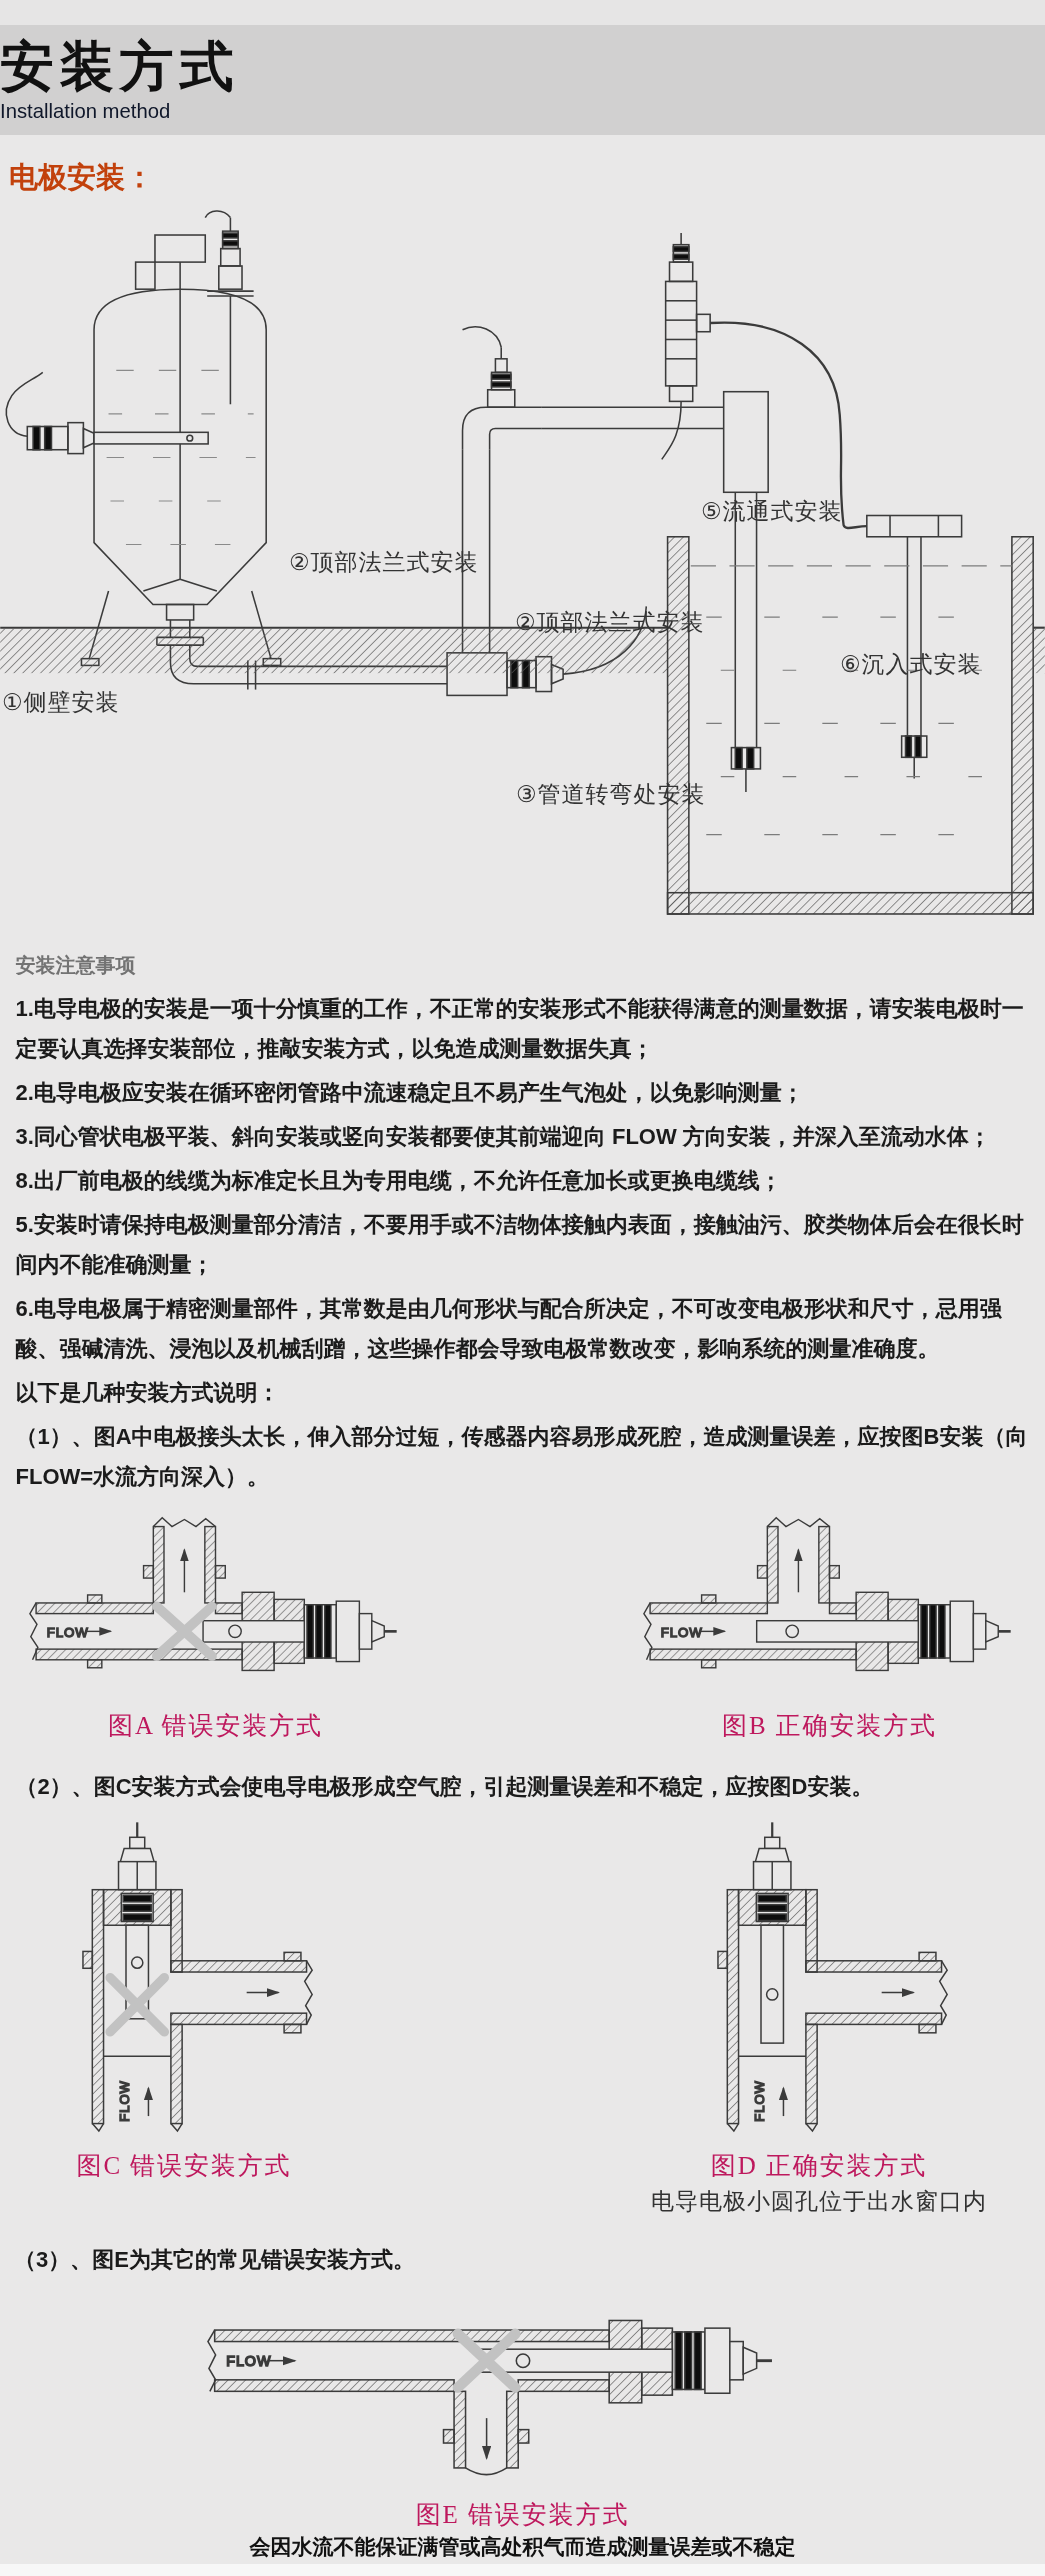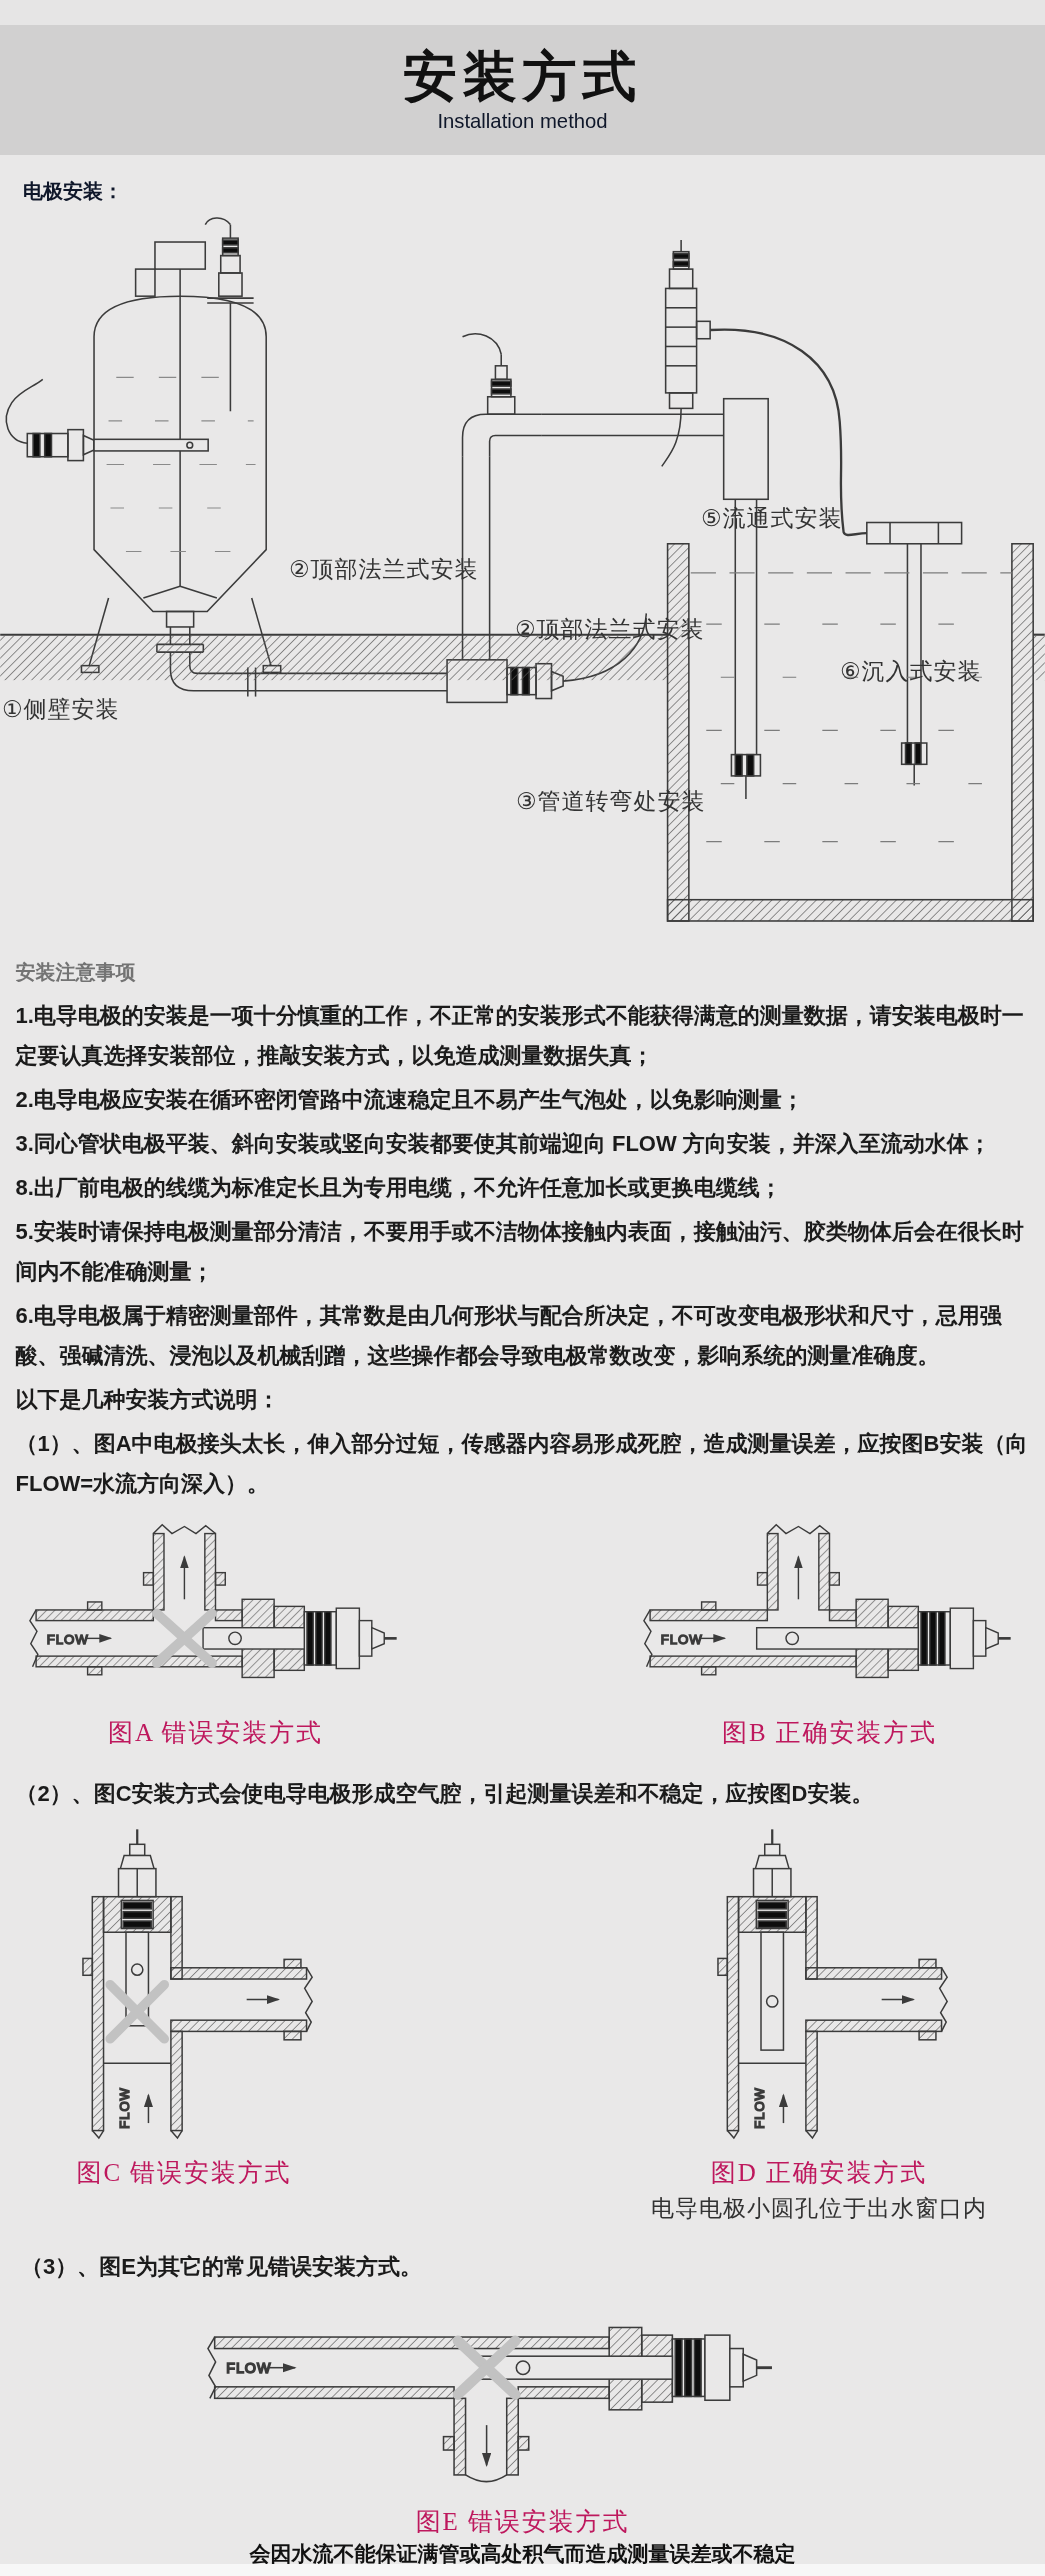--- a/index.html
+++ b/index.html
@@ -1,31 +1,31 @@
 <!DOCTYPE html>
 <html><head>
 <meta charset="utf-8">
 <style>
   html,body{margin:0;padding:0;background:#bfbfbf;}
   .page{position:relative;width:1045px;height:2576px;background:#e9e8e8;overflow:hidden;
         font-family:"Liberation Sans","DejaVu Sans",sans-serif;color:#1a1a1a;}
   .top-strip{height:25px;background:#e6e5e5;}
-  .title-band{height:130px;background:#d1d0d0;display:flex;flex-direction:column;
-              align-items:center;justify-content:center;}
+  .title-band{height:110px;background:#d1d0d0;display:flex;flex-direction:column;
+              justify-content:center;}
   .title-band .t1{font-size:54px;font-weight:700;color:#111;letter-spacing:5.8px;line-height:1.1;}
   .title-band .t2{font-size:20.3px;color:#0f172a;margin-top:3.9px;}
-  .section-heading{font-size:20px;font-weight:700;margin:23px 0 0 23px;color:#0f172a;}
+  .section-heading{font-size:29px;font-weight:700;margin:23px 0 0 9px;color:#c2410c;}
   .diagram-wrap{position:relative;width:1045px;height:737px;margin-top:7.7px;}
   .dlabel{position:absolute;font-size:23px;color:#333;letter-spacing:1px;white-space:nowrap;}
   .notes-wrap{padding:0 15.5px;margin-top:9.7px;}
   .notes-heading{font-size:20px;font-weight:700;margin:0 0 9.7px 0;color:#737373;}
   .note-item,.note-intro,.note-point{font-size:22px;font-weight:600;line-height:1.82;
       margin:3.9px 0;color:#1b1b1b;}
   .note-intro{font-weight:600;}
-  .point-3{padding-left:21px;}
+  .point-3{padding-left:14px;}
   .figrow{display:flex;justify-content:space-between;align-items:flex-start;}
   .figrow-ab{padding:13.5px 29px 0 29px;}
   .figrow-cd{padding:9.7px 58px 0 39px;}
   .figcol{display:flex;flex-direction:column;align-items:center;}
   .figcap{font-family:"Liberation Serif","DejaVu Serif",serif;font-size:25px;color:#be185d;
           letter-spacing:1.9px;margin-top:9.7px;text-align:center;}
   .figcap2{font-family:"Liberation Serif","DejaVu Serif",serif;font-size:23px;color:#323232;
            letter-spacing:1px;margin-top:3.9px;text-align:center;}
   .fig-e-block{display:flex;flex-direction:column;align-items:center;margin-top:5.8px;}
   .e-note{font-size:21px;font-weight:700;color:#111;margin-top:1.9px;text-align:center;}

